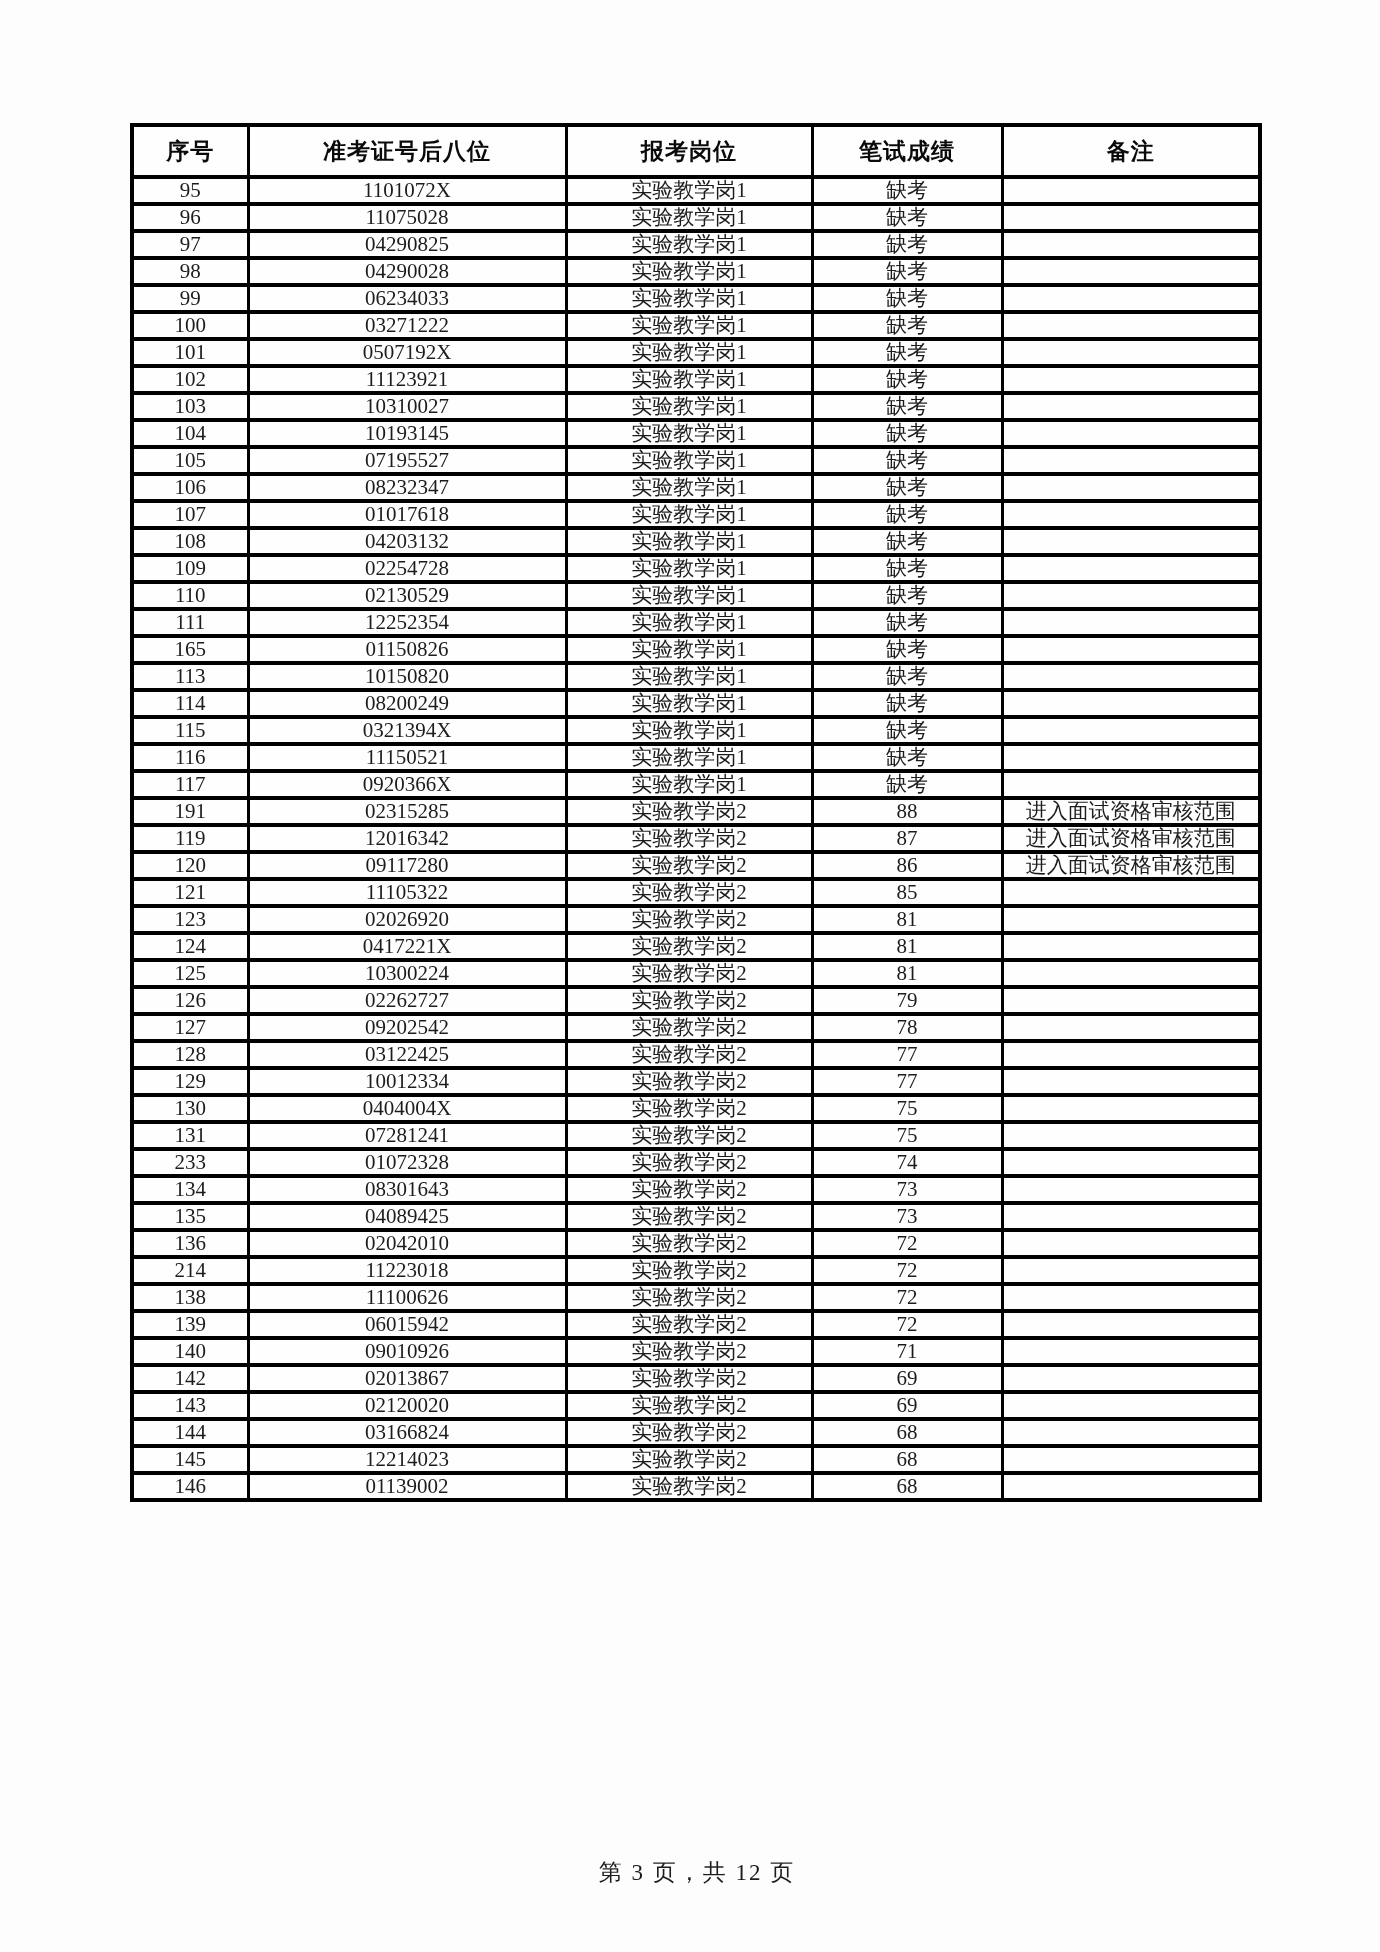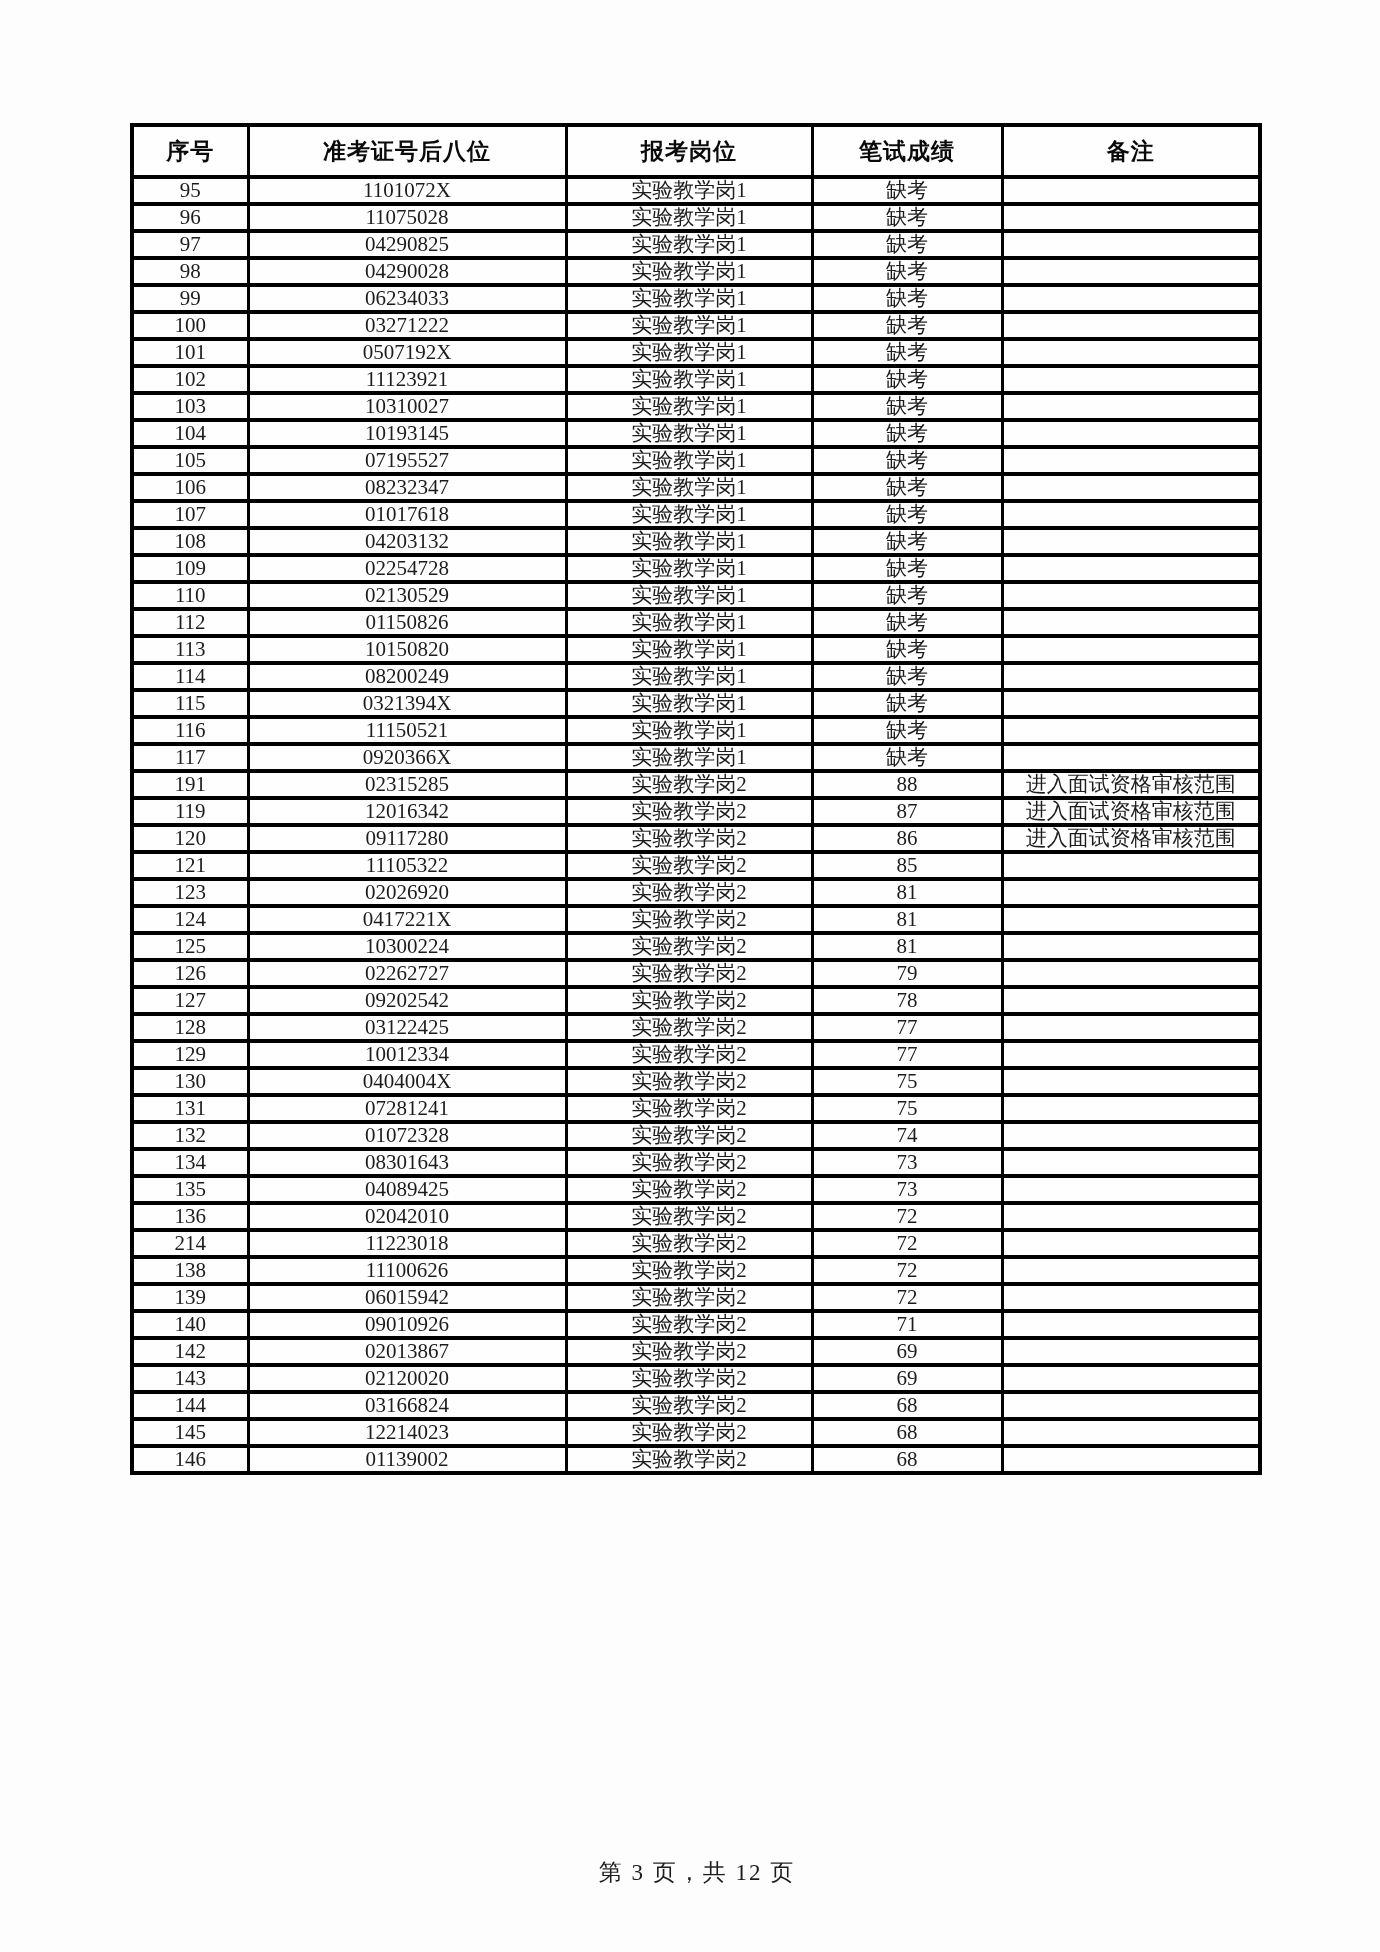--- a/index.html
+++ b/index.html
@@ -204,21 +204,28 @@
           <td class="cell-remark"></td>
         </tr>
         <tr>
           <td class="cell-no">110</td>
           <td class="cell-ticket">02130529</td>
           <td class="cell-position">实验教学岗1</td>
           <td class="cell-score">缺考</td>
           <td class="cell-remark"></td>
         </tr>
         <tr>
-          <td class="cell-no">112</td>
+          <td class="cell-no">111</td>
+          <td class="cell-ticket">12252354</td>
+          <td class="cell-position">实验教学岗1</td>
+          <td class="cell-score">缺考</td>
+          <td class="cell-remark"></td>
+        </tr>
+        <tr>
+          <td class="cell-no">165</td>
           <td class="cell-ticket">01150826</td>
           <td class="cell-position">实验教学岗1</td>
           <td class="cell-score">缺考</td>
           <td class="cell-remark"></td>
         </tr>
         <tr>
           <td class="cell-no">113</td>
           <td class="cell-ticket">10150820</td>
           <td class="cell-position">实验教学岗1</td>
           <td class="cell-score">缺考</td>
@@ -337,21 +344,21 @@
           <td class="cell-remark"></td>
         </tr>
         <tr>
           <td class="cell-no">131</td>
           <td class="cell-ticket">07281241</td>
           <td class="cell-position">实验教学岗2</td>
           <td class="cell-score">75</td>
           <td class="cell-remark"></td>
         </tr>
         <tr>
-          <td class="cell-no">132</td>
+          <td class="cell-no">233</td>
           <td class="cell-ticket">01072328</td>
           <td class="cell-position">实验教学岗2</td>
           <td class="cell-score">74</td>
           <td class="cell-remark"></td>
         </tr>
         <tr>
           <td class="cell-no">134</td>
           <td class="cell-ticket">08301643</td>
           <td class="cell-position">实验教学岗2</td>
           <td class="cell-score">73</td>

